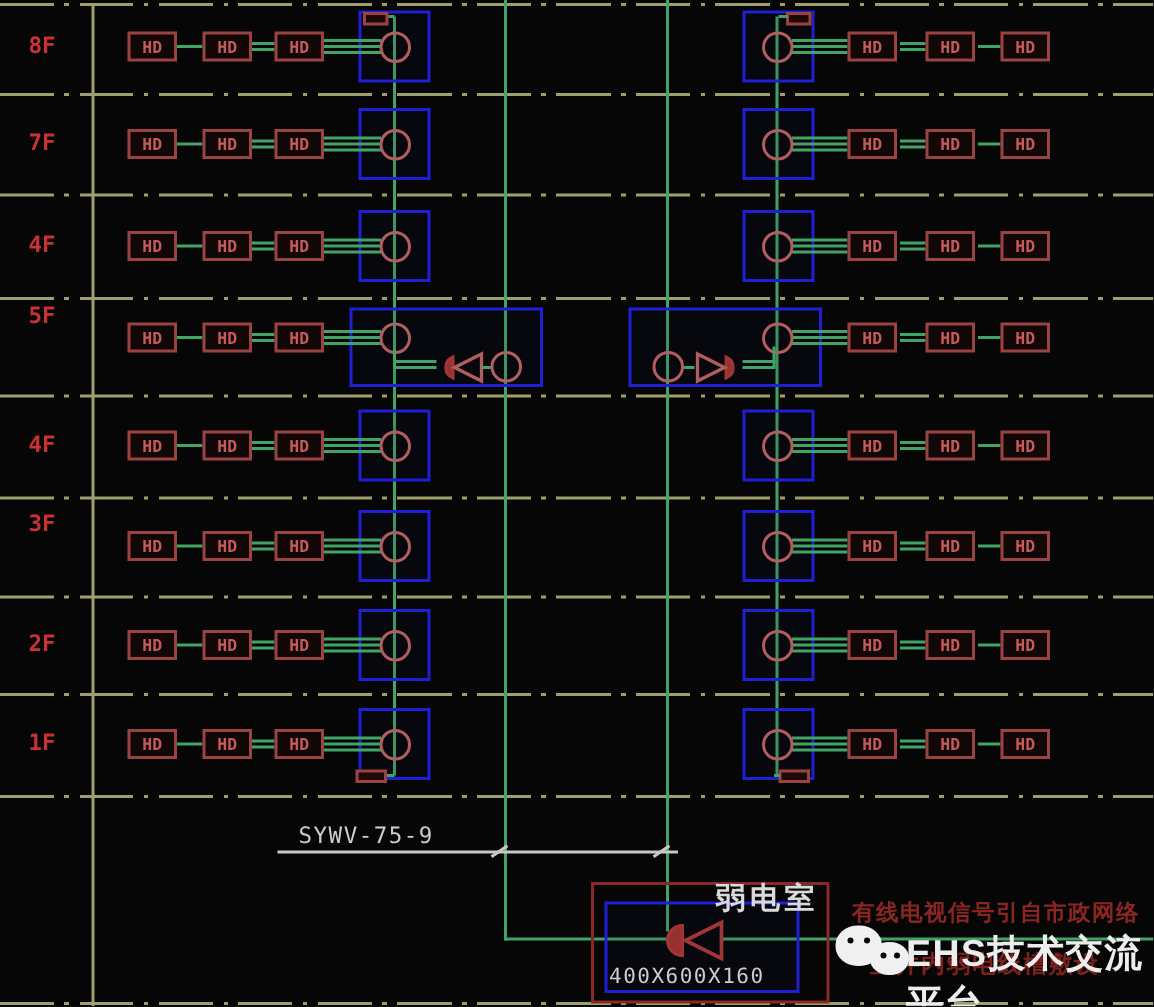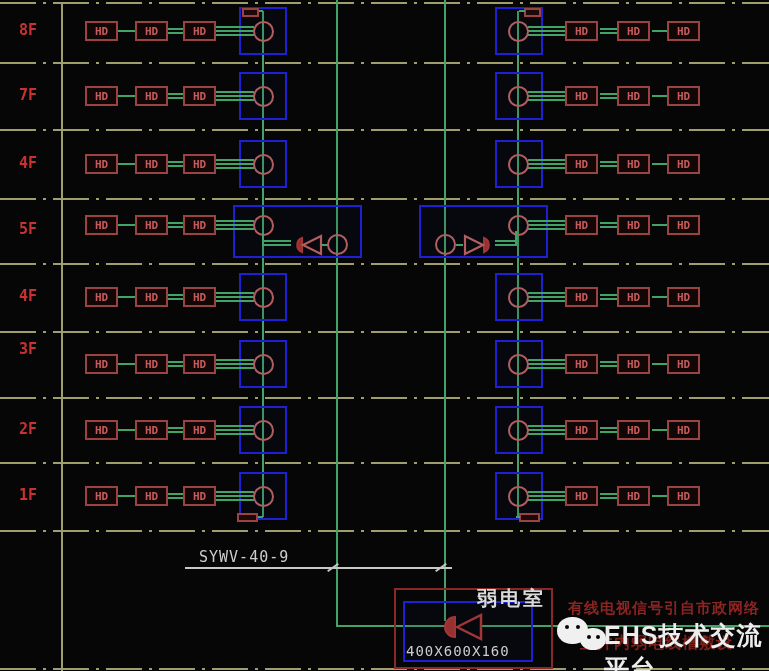--- a/index.html
+++ b/index.html
@@ -129,21 +129,21 @@
       <div class="abs hl g" style="left: 168px; top: 226px; width: 15px;"></div>
       <div class="abs hl g" style="left: 216px; top: 220px; width: 38px;"></div>
       <div class="abs hl g" style="left: 216px; top: 224px; width: 38px;"></div>
       <div class="abs hl g" style="left: 216px; top: 228px; width: 38px;"></div>
       <div class="abs hl g" style="left: 528px; top: 220px; width: 37px;"></div>
       <div class="abs hl g" style="left: 528px; top: 224px; width: 37px;"></div>
       <div class="abs hl g" style="left: 528px; top: 228px; width: 37px;"></div>
       <div class="abs hl g" style="left: 600px; top: 222px; width: 17px;"></div>
       <div class="abs hl g" style="left: 600px; top: 226px; width: 17px;"></div>
       <div class="abs hl g" style="left: 652px; top: 224px; width: 15px;"></div>
-      <div class="abs fl" style="left: 6px; top: 220px; width: 44px; height: 20px;">5F</div>
+      <div class="abs fl" style="left: 6px; top: 201px; width: 44px; height: 20px;">5F</div>
       <div class="abs hd" style="left: 85px; top: 215px; width: 33px; height: 20px;">HD</div>
       <div class="abs hd" style="left: 135px; top: 215px; width: 33px; height: 20px;">HD</div>
       <div class="abs hd" style="left: 183px; top: 215px; width: 33px; height: 20px;">HD</div>
       <div class="abs hd" style="left: 565px; top: 215px; width: 33px; height: 20px;">HD</div>
       <div class="abs hd" style="left: 617px; top: 215px; width: 33px; height: 20px;">HD</div>
       <div class="abs hd" style="left: 667px; top: 215px; width: 33px; height: 20px;">HD</div>
       <div class="abs circ" style="left: 253px; top: 215px; width: 21px; height: 21px;"></div>
       <div class="abs circ" style="left: 508px; top: 215px; width: 21px; height: 21px;"></div>
       <div class="abs vl g" style="left: 262px; top: 233px; height: 13px;"></div>
       <div class="abs hl g" style="left: 263px; top: 240px; width: 28px;"></div>
@@ -264,21 +264,21 @@
       <div class="abs tick" style="left: 440px; top: 561px;"></div>
     </div>
 
   <div class="abs" style="left:394px;top:588px;width:159px;height:81px;border:2px solid var(--encred);box-sizing:border-box;"></div>
   <div class="abs bb" style="left:403px;top:601px;width:130px;height:61px;"></div>
   <svg class="abs" style="left:441px;top:609px;" width="44" height="36" viewBox="0 0 44 36">
     <path d="M14,8 A10,10 0 0 0 14,28 Z" fill="#993030" stroke="#a03636" stroke-width="2"></path>
     <polygon points="16,18 40,6 40,30" fill="none" stroke="#a03636" stroke-width="2.5"></polygon>
   </svg>
 
-  <div class="abs cadtext" style="left:199px;top:548px;font-size:15px;">SYWV-40-9</div>
+  <div class="abs cadtext" style="left:199px;top:548px;font-size:15px;">SYWV-75-9</div>
   <div class="abs room" style="left:477px;top:585px;">弱电室</div>
   <div class="abs cadtext" style="left:406px;top:643px;">400X600X160</div>
   <div class="abs note" style="left:568px;top:599px;color:var(--notered);text-align:right;">有线电视信号引自市政网络</div>
   <div class="abs note" style="left:580px;top:633px;color:#7d211c;font-size:16px;">竖井内弱电线槽敷设</div>
 
   <div class="abs" style="left:556px;top:614px;width:52px;height:42px;">
     <div class="bubble" style="left:1px;top:3px;width:31px;height:27px;">
       <div class="eye" style="left:8px;top:8px;"></div>
         <div class="eye" style="left:19px;top:8px;"></div>
     </div>

